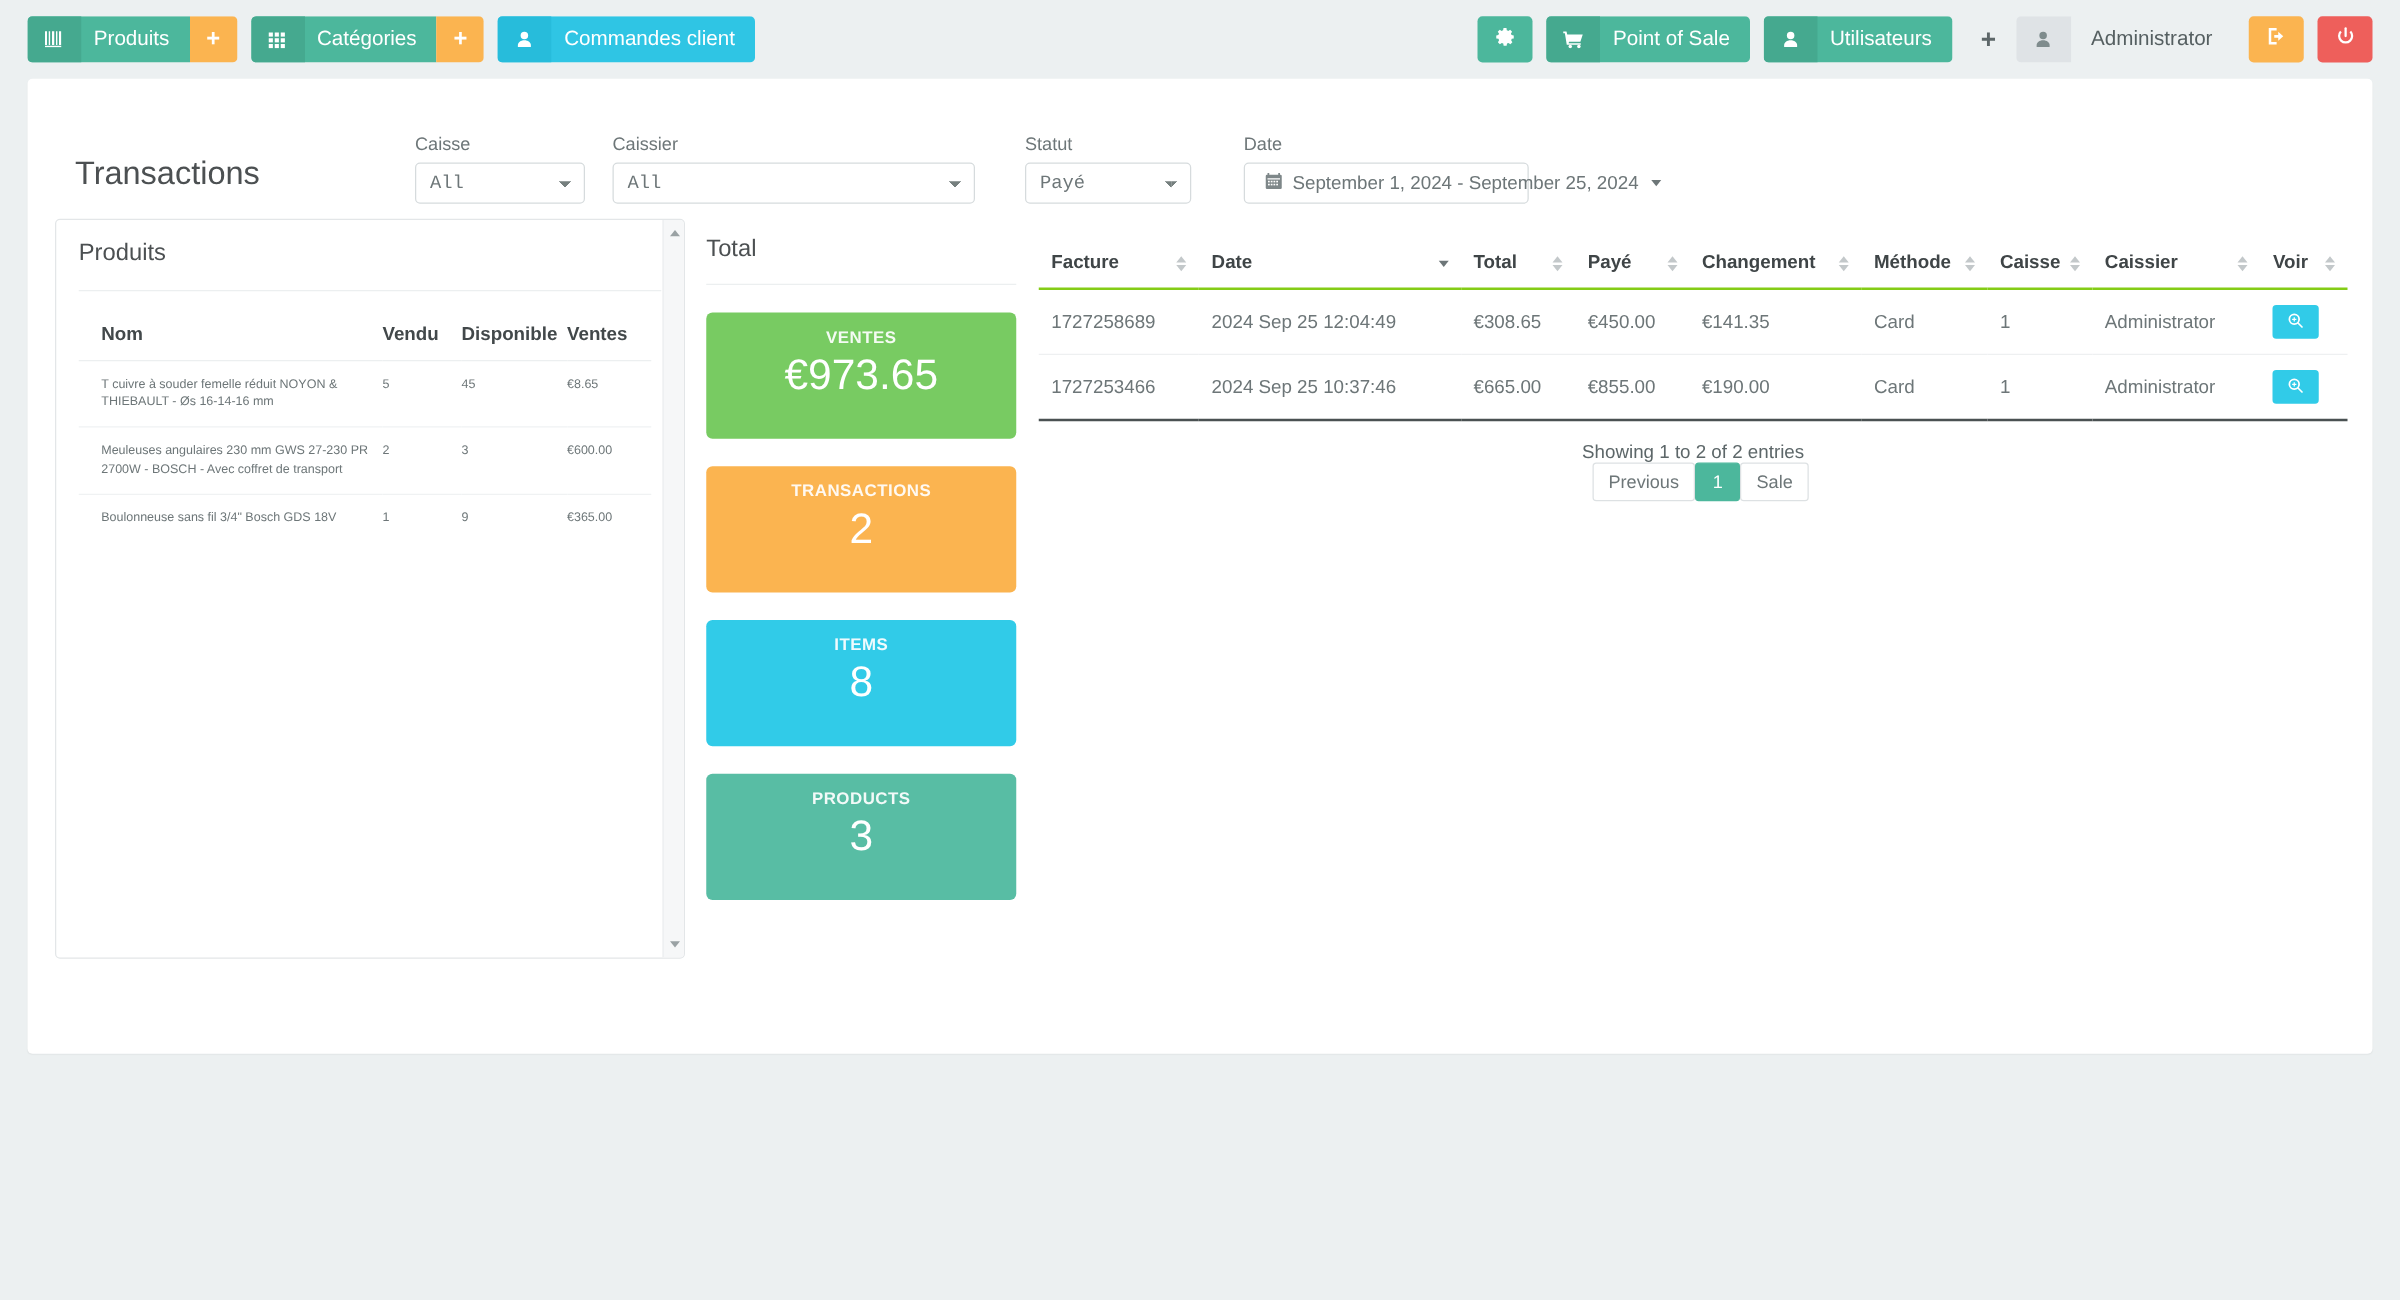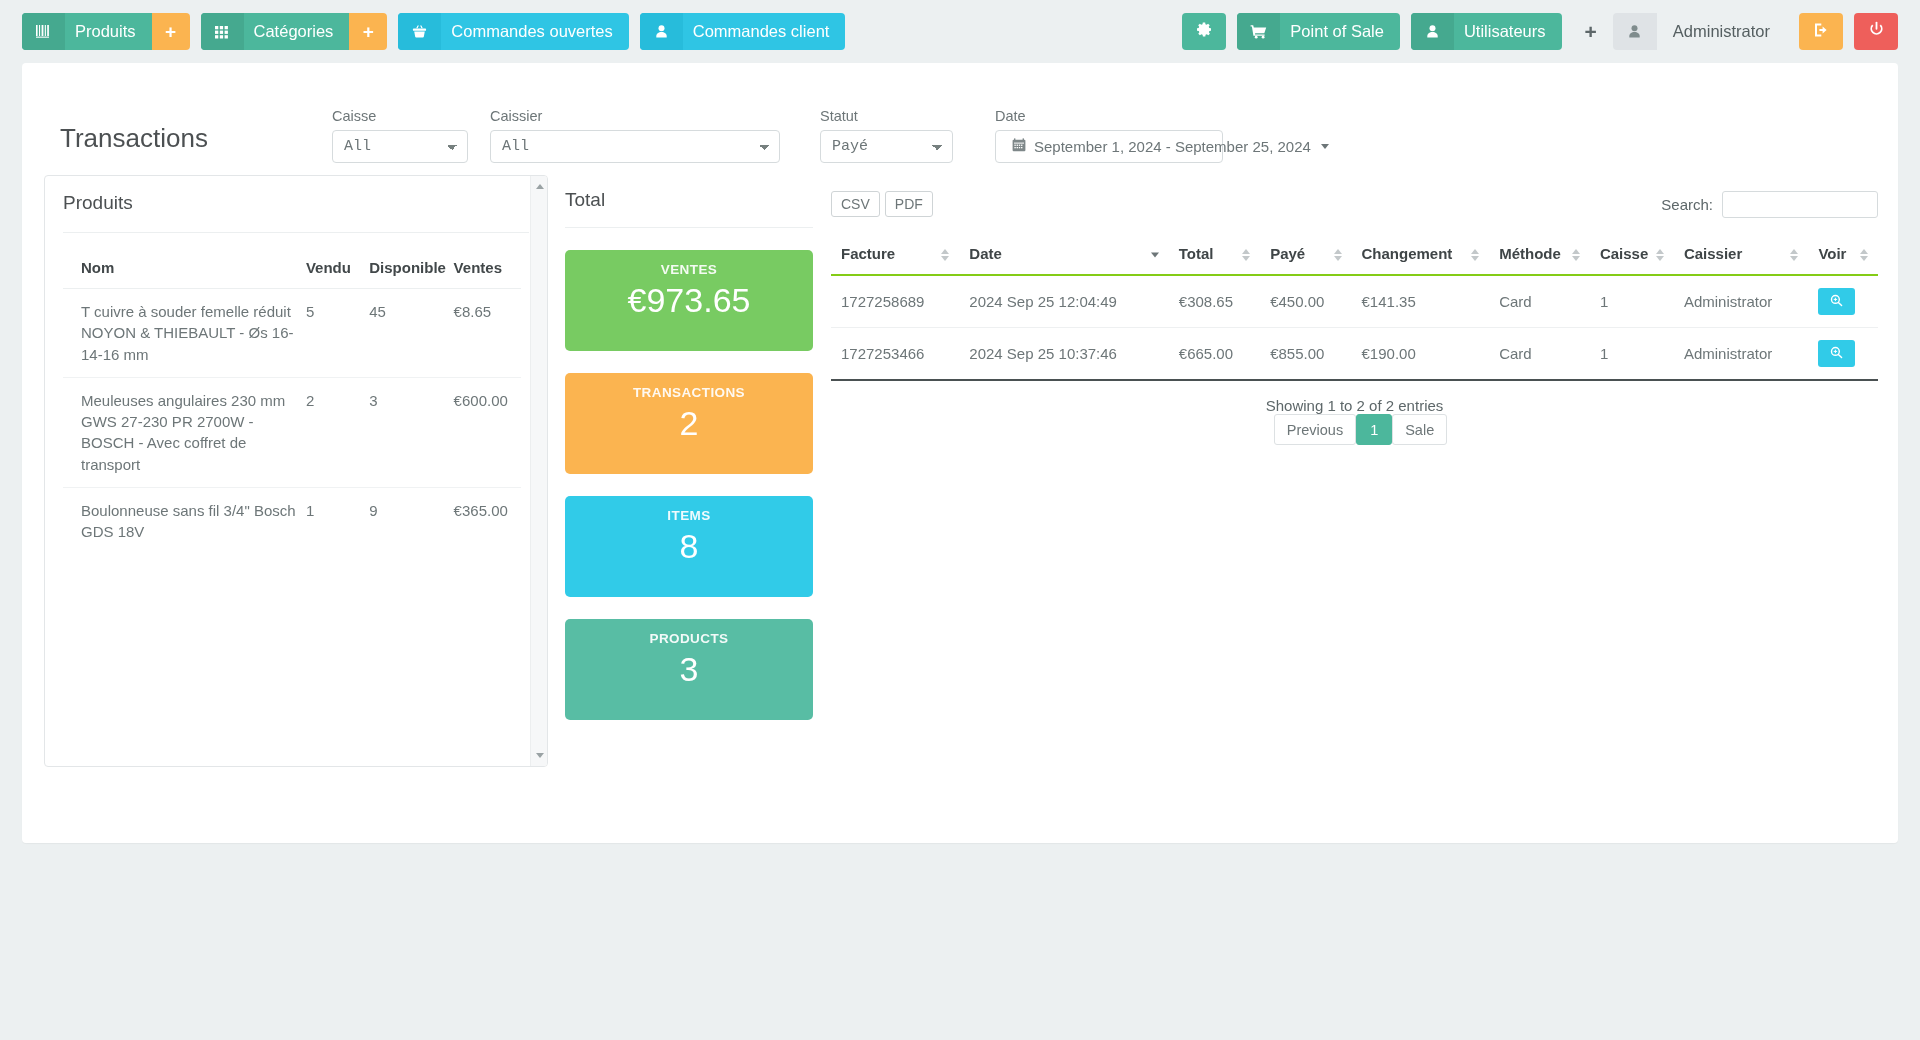--- a/index.html
+++ b/index.html
@@ -193,21 +193,21 @@
   }
   table.prod th {
     text-align: left;
     font-size: 15px;
     color: #42484a;
     font-weight: bold;
     padding: 10px 6px 12px 0;
     border-bottom: 1px solid #eceff0;
   }
   table.prod td {
-    font-size: 15px;
+    font-size: 10px;
     color: #6d7678;
     padding: 12px 6px 12px 0;
     border-bottom: 1px solid #f0f2f3;
     vertical-align: top;
     line-height: 1.42;
   }
   table.prod th.c-nom, table.prod td.c-nom { width: 238px; padding-left: 18px; }
   table.prod th.c-vendu, table.prod td.c-vendu { width: 62px; }
   table.prod th.c-dispo, table.prod td.c-dispo { width: 82px; }
   table.prod th.c-ventes, table.prod td.c-ventes { width: 66px; }
@@ -413,34 +413,20 @@
               <rect x="5.8" y="10.2" width="3.3" height="3.3"></rect>
               <rect x="10.6" y="10.2" width="3.3" height="3.3"></rect>
         </g>
           </svg>
       </span>
       <span class="nav-label">Catégories</span>
     </a>
     <a class="nav-plus g-orange">+</a>
   </div>
 
-  <div class="nav-group">
-    <a class="nav-btn g-cyan">
-      <span class="nav-icon-box g-cyan-dark">
-        <svg width="17" height="15" viewBox="0 0 17 15">
-            <g fill="#fff">
-          <path d="M5.2 4.2 L6.6 1.4 h1.3 L6.6 4.2 z M11.8 4.2 L10.4 1.4 H9.1 l1.3 2.8 z"></path>
-          <rect x="2" y="4.6" width="13" height="2.2" rx="0.6"></rect>
-          <path d="M3.2 7.4 h10.6 l-1 5.4 a1 1 0 0 1-1 .8 H5.2 a1 1 0 0 1-1-.8 z"></path>
-        </g>
-          </svg>
-      </span>
-      <span class="nav-label">Commandes ouvertes</span>
-    </a>
-  </div>
 
   <div class="nav-group">
     <a class="nav-btn g-cyan">
       <span class="nav-icon-box g-cyan-dark">
         <svg width="15" height="15" viewBox="0 0 15 15">
             <g fill="#fff">
           <circle cx="7.5" cy="4.3" r="3"></circle>
           <path d="M7.5 8.1c-3 0-5.2 1.8-5.2 3.9v1.6h10.4v-1.6c0-2.1-2.2-3.9-5.2-3.9z"></path>
         </g>
           </svg>
@@ -646,30 +632,20 @@
       </div>
 
       <div class="stat-card sc-teal">
         <div class="sc-label">PRODUCTS</div>
         <div class="sc-value">3</div>
       </div>
     </div>
 
     <div class="tx-col">
 
-      <div class="tx-toolbar">
-        <div class="tx-exports">
-          <button class="btn-export">CSV</button>
-          <button class="btn-export">PDF</button>
-        </div>
-        <div class="tx-search">
-          <label>Search:</label>
-          <input type="text" value="" style="">
-        </div>
-      </div>
 
       <table class="tx">
         <thead>
           <tr>
             <th><span>Facture</span><span class="sorticon">
                   <i class="up"></i>
                   <i class="dn"></i>
                 </span></th>
             <th class="sorted-desc"><span>Date</span><span class="sorticon">
                   <i class="dn"></i>

